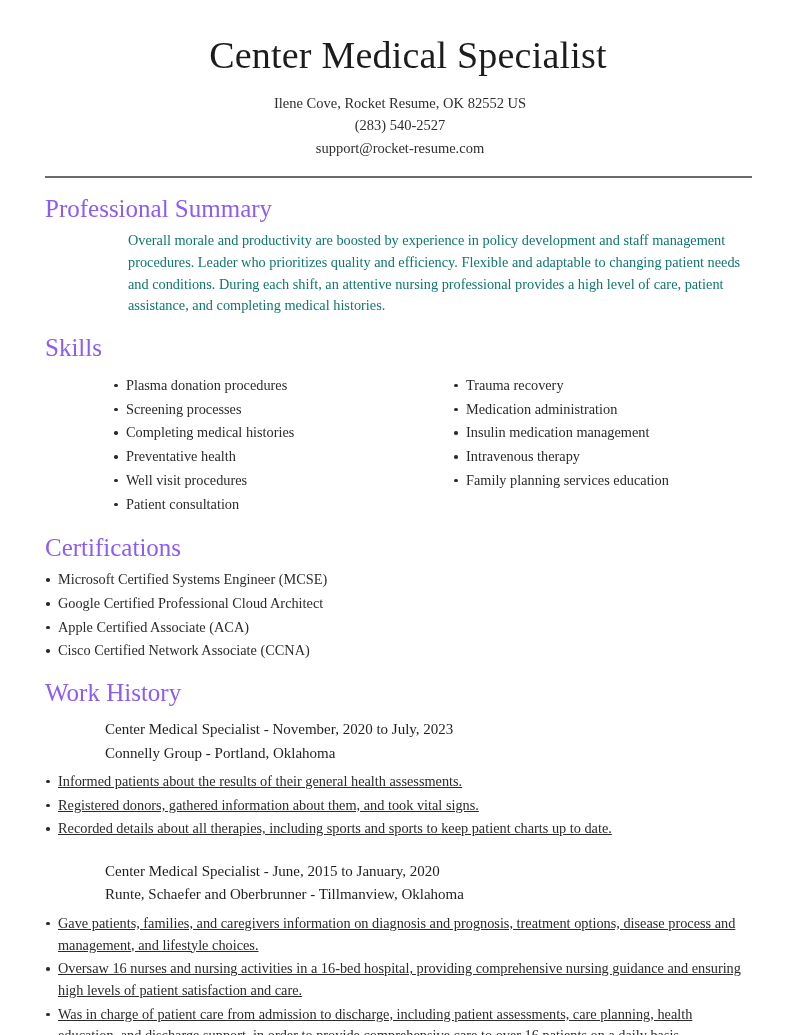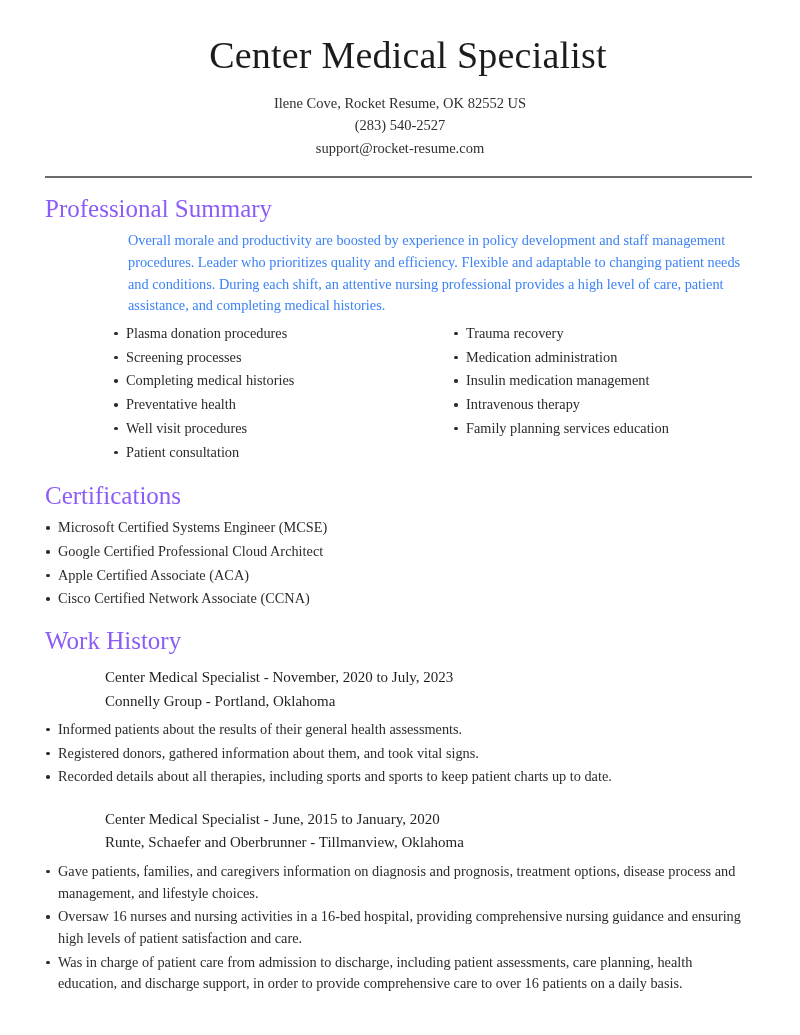--- a/index.html
+++ b/index.html
@@ -62,21 +62,21 @@
     font-weight: normal;
     line-height: 1.2;
     margin: 16px 0 6px 0;
     color: #8b5cf6;
   }
 
   .summary-text {
     margin: 0 0 0 83px;
     font-size: 14.3px;
     line-height: 1.52;
-    color: #3b82f6;
+    color: #0f766e;
     text-align: left;
   }
 
   
   ul.bullets {
     list-style: none;
     margin: 6px 0 0 0;
     padding: 0;
   }
   ul.bullets > li {
@@ -128,20 +128,21 @@
     font-size: 15px;
     line-height: 1.56;
     color: #1f1f1f;
   }
   .job-bullets {
     margin-top: 9px;
     margin-left: 69px;
   }
   .job-bullets > li {
     margin-bottom: 1px;
+    text-decoration: underline;
   }
 </style>
 </head>
 <body>
 
 <div class="page">
 
   <div class="header">
     <h1 class="resume-title">Center Medical Specialist</h1>
     <div class="contact-block">
@@ -152,20 +153,21 @@
   </div>
 
   <div class="divider"></div>
 
   <div class="section">
     <h2 class="section-heading">Professional Summary</h2>
     <p class="summary-text">Overall morale and productivity are boosted by experience in policy development and staff management procedures. Leader who prioritizes quality and efficiency. Flexible and adaptable to changing patient needs and conditions. During each shift, an attentive nursing professional provides a high level of care, patient assistance, and completing medical histories.</p>
   </div>
 
   <div class="section">
+    <h2 class="section-heading">Skills</h2>
     <div class="skills-cols">
       <div class="skills-col left">
         <ul class="bullets">
           <li>Plasma donation procedures</li>
           <li>Screening processes</li>
           <li>Completing medical histories</li>
           <li>Preventative health</li>
           <li>Well visit procedures</li>
           <li>Patient consultation</li>
         </ul>

